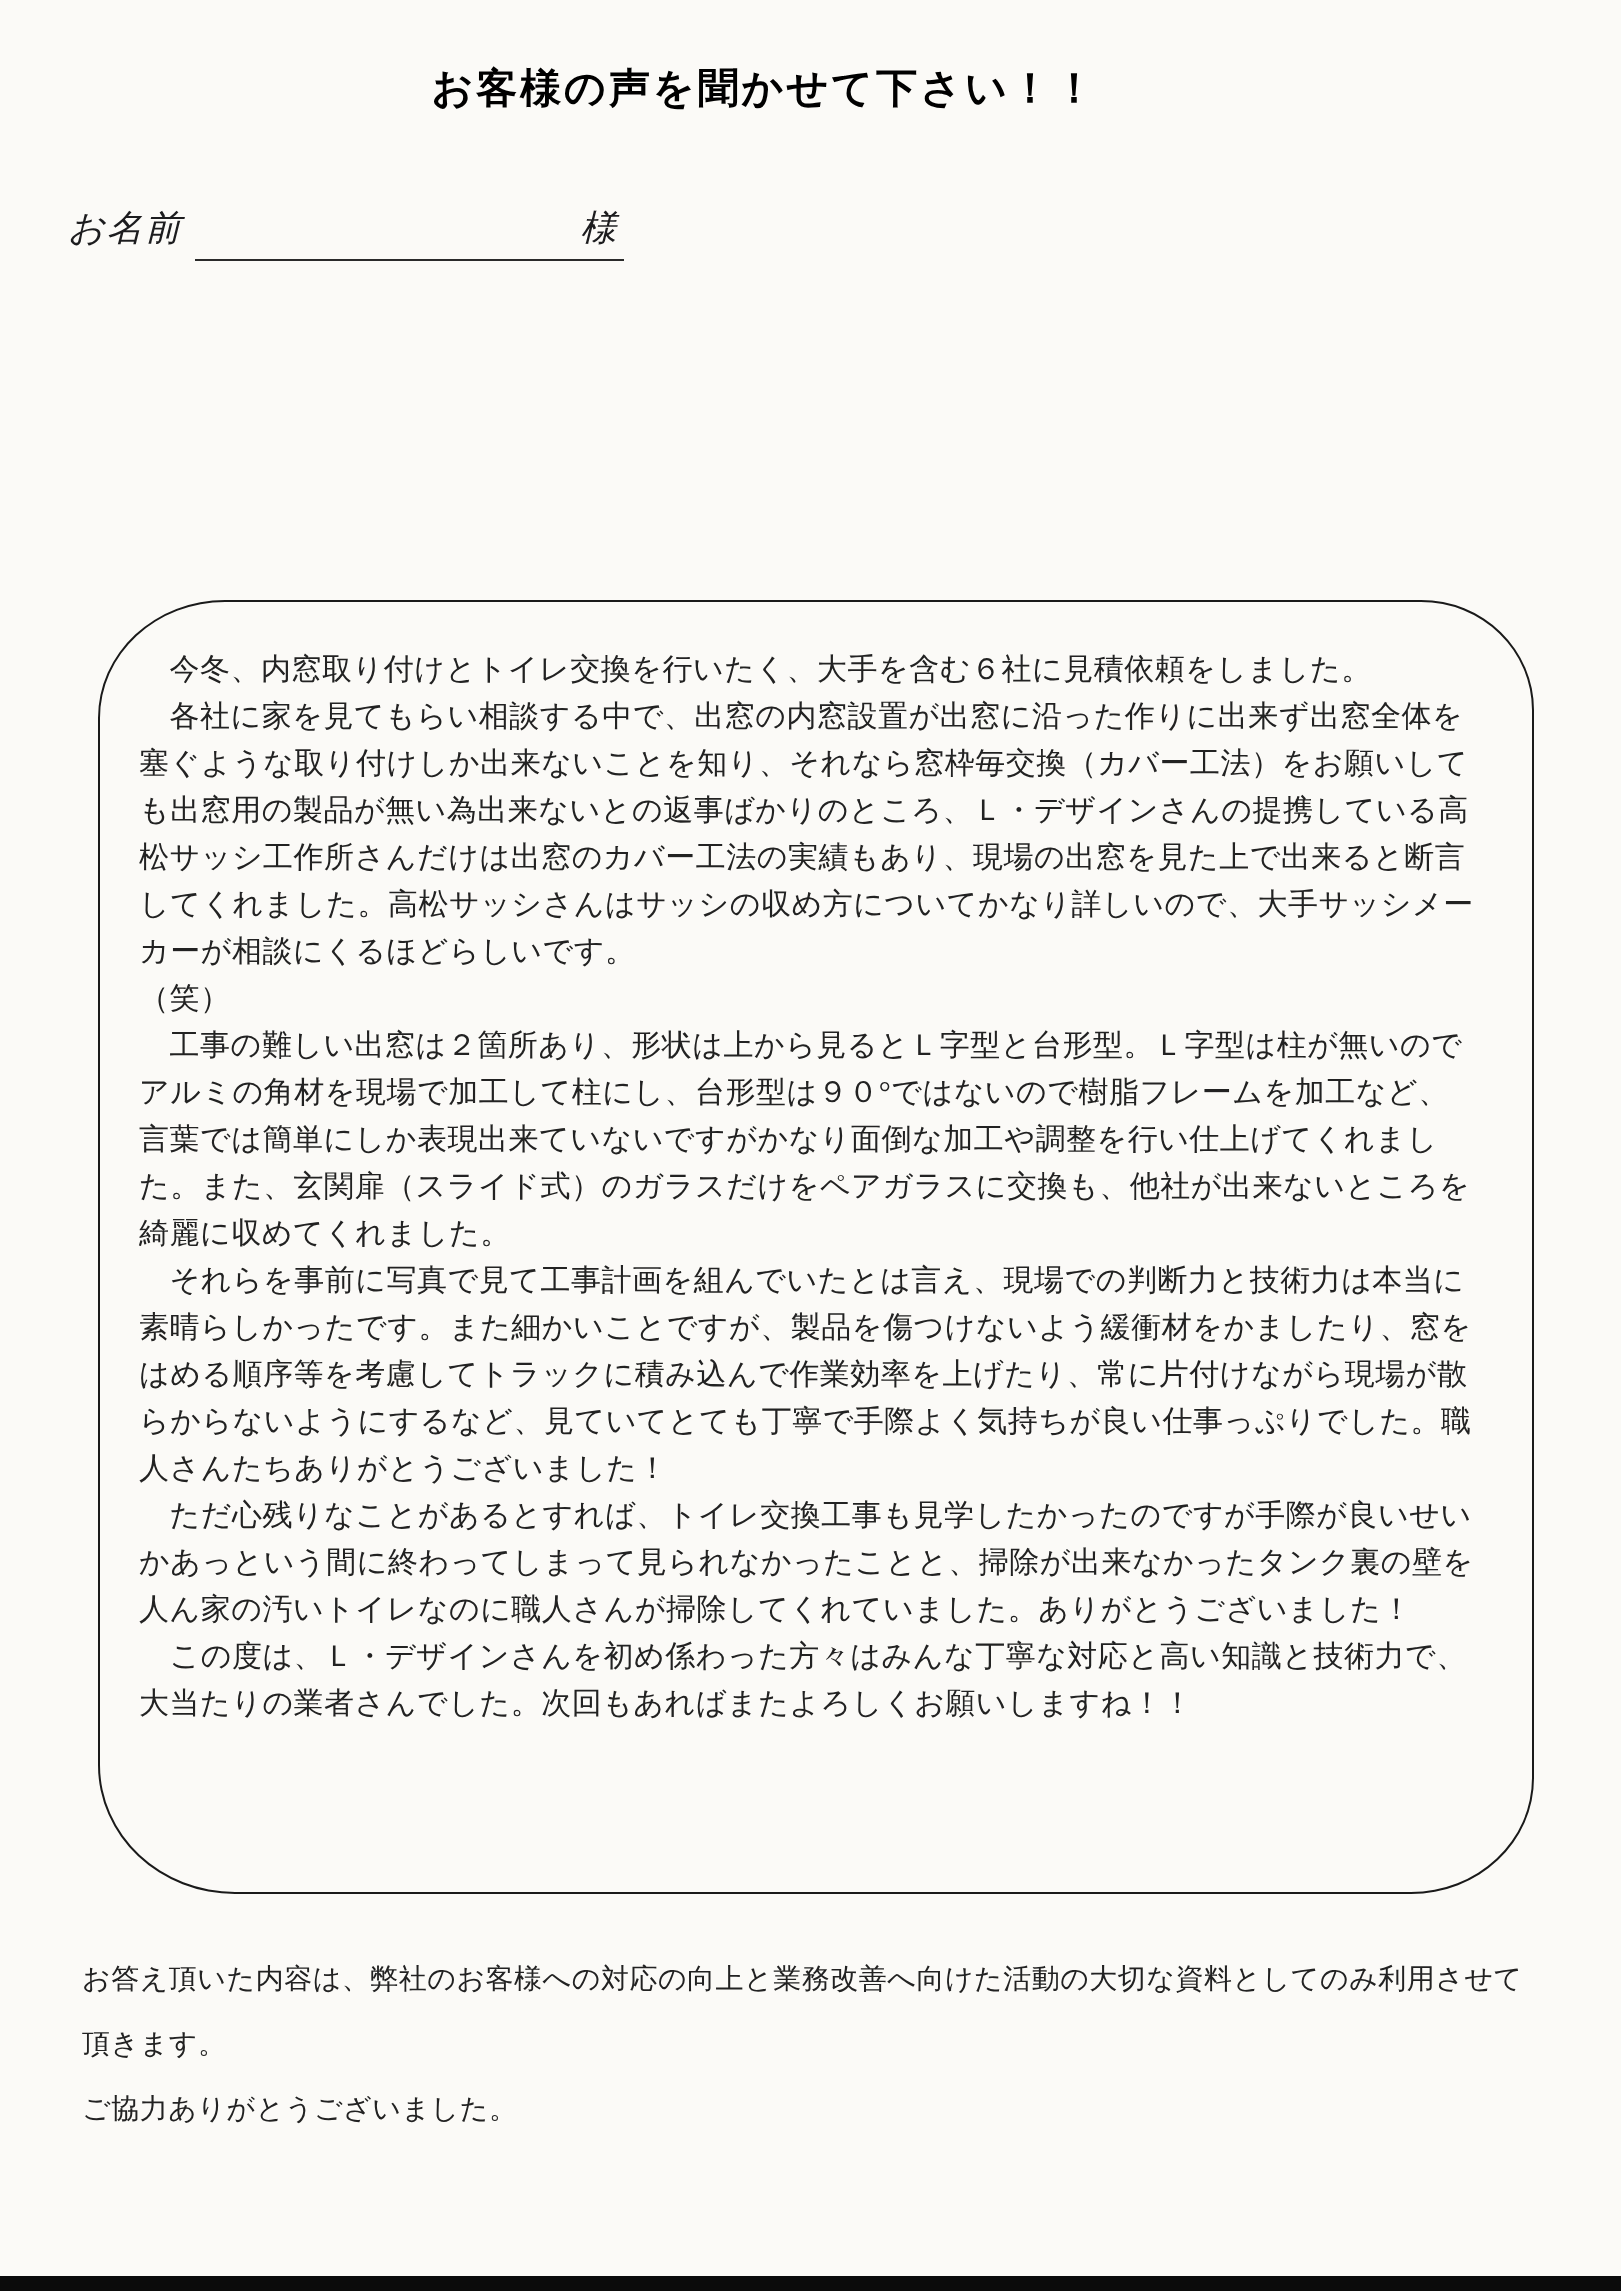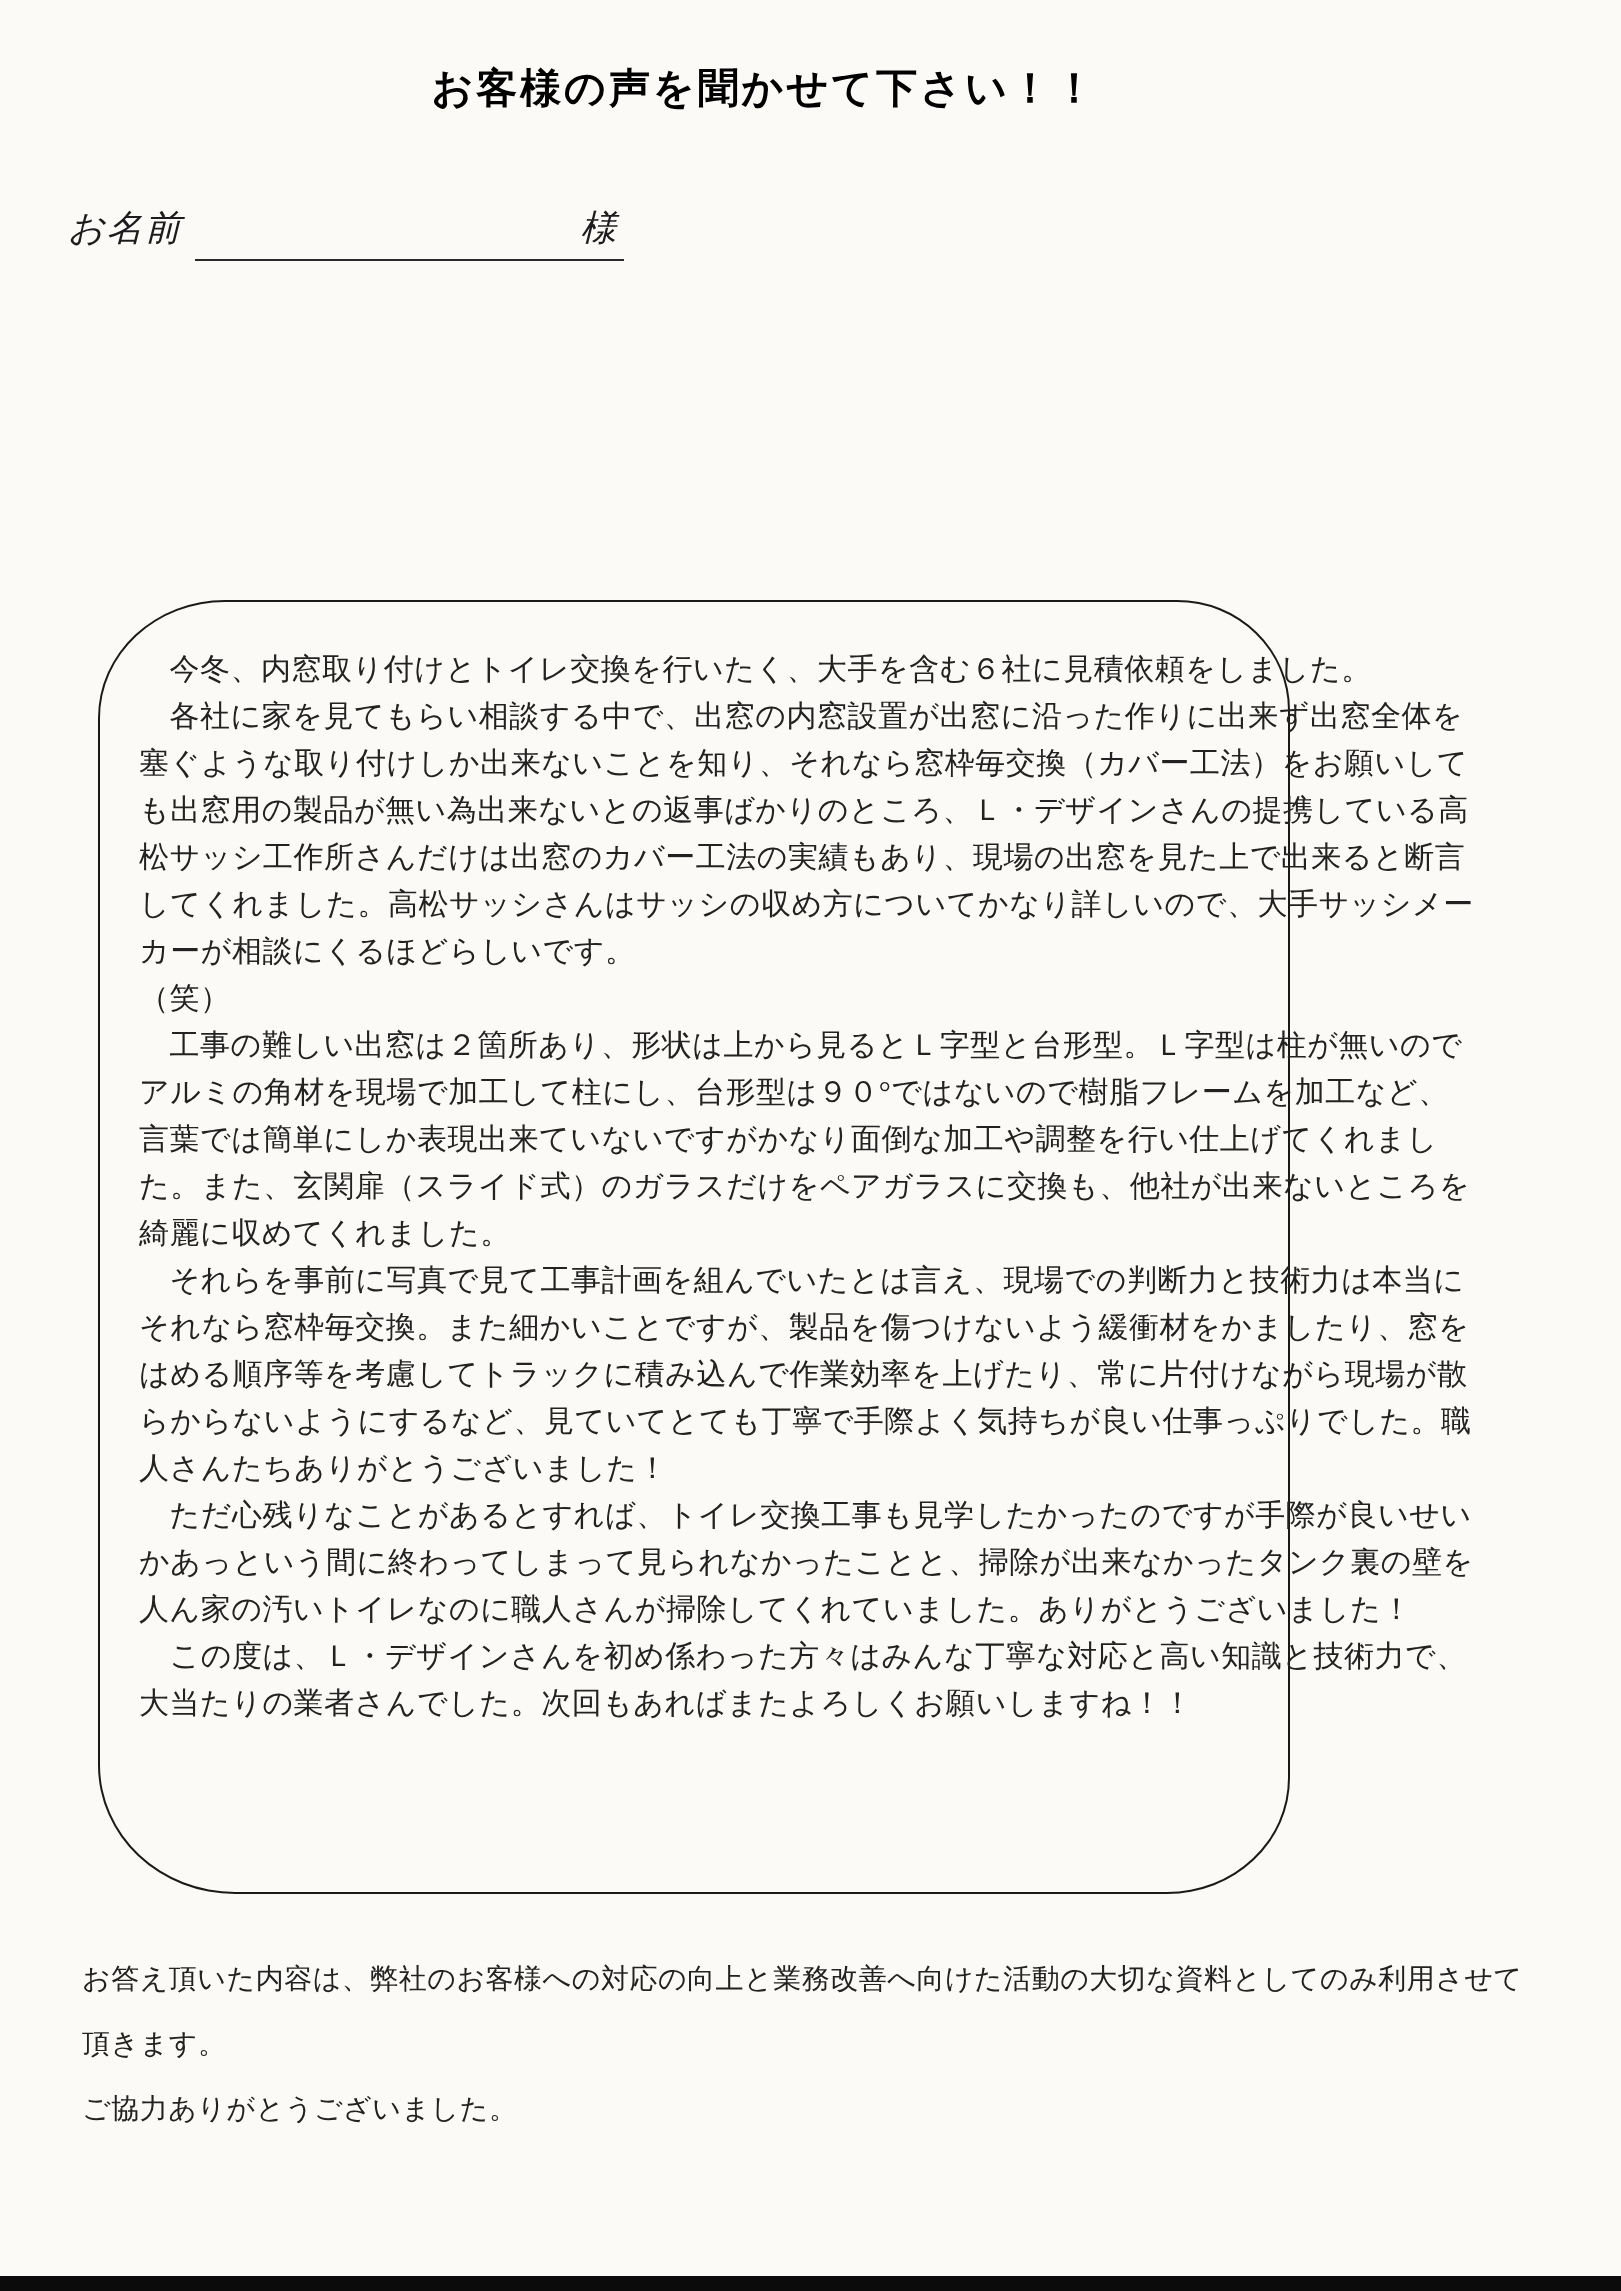--- a/index.html
+++ b/index.html
@@ -58,21 +58,21 @@
     width: 1421px;
     font-size: 36px;
     line-height: 88px;
     letter-spacing: 0.5px;
   }
   .intro-line { white-space: nowrap; }
   .testimonial-box {
     position: absolute;
     top: 600px;
     left: 98px;
-    width: 1192px;
+    width: 1436px;
     height: 1294px;
     box-sizing: border-box;
     border: 2.9px solid #1a1a1a;
     border-radius: 127px 113px 123px 137px / 118px 110px 116px 129px;
     background: transparent;
   }
   .testimonial-text {
     position: absolute;
     top: 43px;
     left: 39px;
@@ -124,21 +124,21 @@
       <div class="t-line">松サッシ工作所さんだけは出窓のカバー工法の実績もあり、現場の出窓を見た上で出来ると断言</div>
       <div class="t-line">してくれました。高松サッシさんはサッシの収め方についてかなり詳しいので、大手サッシメー</div>
       <div class="t-line">カーが相談にくるほどらしいです。</div>
       <div class="t-line">（笑）</div>
       <div class="t-line">　工事の難しい出窓は２箇所あり、形状は上から見るとＬ字型と台形型。Ｌ字型は柱が無いので</div>
       <div class="t-line">アルミの角材を現場で加工して柱にし、台形型は９０°ではないので樹脂フレームを加工など、</div>
       <div class="t-line">言葉では簡単にしか表現出来ていないですがかなり面倒な加工や調整を行い仕上げてくれまし</div>
       <div class="t-line">た。また、玄関扉（スライド式）のガラスだけをペアガラスに交換も、他社が出来ないところを</div>
       <div class="t-line">綺麗に収めてくれました。</div>
       <div class="t-line">　それらを事前に写真で見て工事計画を組んでいたとは言え、現場での判断力と技術力は本当に</div>
-      <div class="t-line">それなら窓枠毎交換。また細かいことですが、製品を傷つけないよう緩衝材をかましたり、窓を</div>
+      <div class="t-line">素晴らしかったです。また細かいことですが、製品を傷つけないよう緩衝材をかましたり、窓を</div>
       <div class="t-line">はめる順序等を考慮してトラックに積み込んで作業効率を上げたり、常に片付けながら現場が散</div>
       <div class="t-line">らからないようにするなど、見ていてとても丁寧で手際よく気持ちが良い仕事っぷりでした。職</div>
       <div class="t-line">人さんたちありがとうございました！</div>
       <div class="t-line">　ただ心残りなことがあるとすれば、トイレ交換工事も見学したかったのですが手際が良いせい</div>
       <div class="t-line">かあっという間に終わってしまって見られなかったことと、掃除が出来なかったタンク裏の壁を</div>
       <div class="t-line">人ん家の汚いトイレなのに職人さんが掃除してくれていました。ありがとうございました！</div>
       <div class="t-line">　この度は、Ｌ・デザインさんを初め係わった方々はみんな丁寧な対応と高い知識と技術力で、</div>
       <div class="t-line">大当たりの業者さんでした。次回もあればまたよろしくお願いしますね！！</div>
     </div>
   </div>

